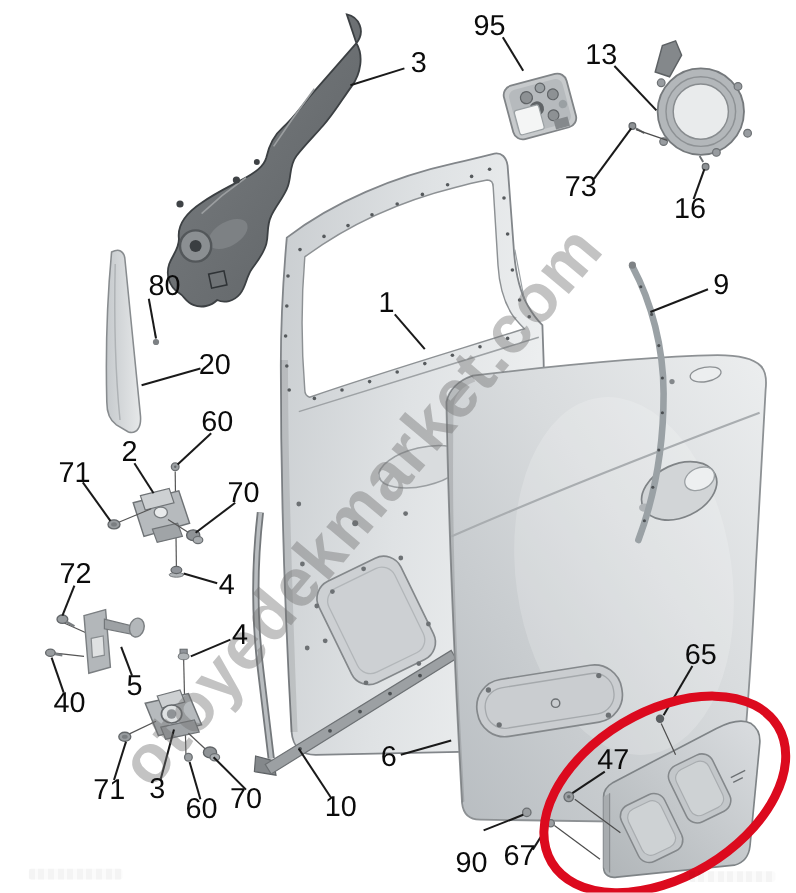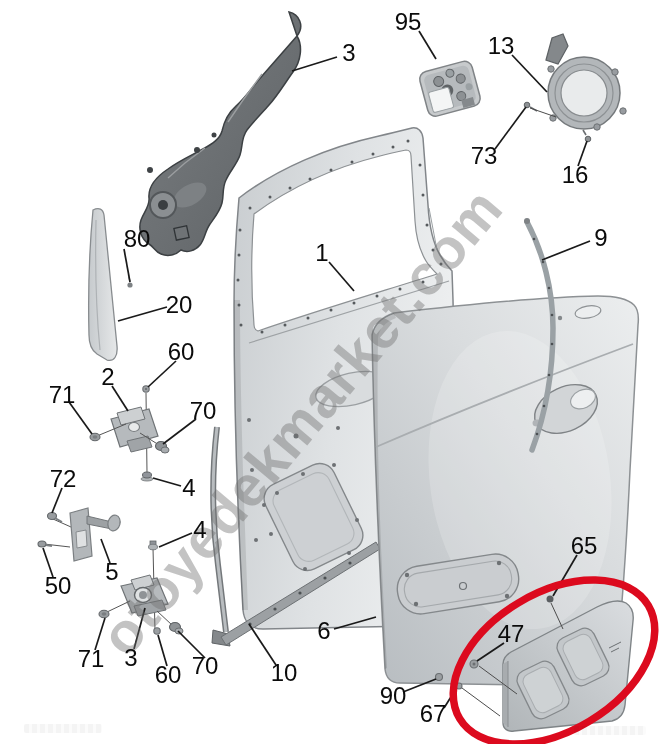--- a/index.html
+++ b/index.html
@@ -378,28 +378,28 @@
 <div class="part-label" style="left:137px;top:239px">80</div>
 <div class="part-label" style="left:179px;top:305px">20</div>
 <div class="part-label" style="left:322px;top:253px">1</div>
 <div class="part-label" style="left:181px;top:352px">60</div>
 <div class="part-label" style="left:108px;top:377px">2</div>
 <div class="part-label" style="left:62px;top:395px">71</div>
 <div class="part-label" style="left:203px;top:411px">70</div>
 <div class="part-label" style="left:189px;top:488px">4</div>
 <div class="part-label" style="left:63px;top:479px">72</div>
 <div class="part-label" style="left:200px;top:530px">4</div>
-<div class="part-label" style="left:58px;top:586px">50</div>
+<div class="part-label" style="left:58px;top:586px">40</div>
 <div class="part-label" style="left:112px;top:572px">5</div>
 <div class="part-label" style="left:91px;top:659px">71</div>
 <div class="part-label" style="left:131px;top:658px">3</div>
 <div class="part-label" style="left:168px;top:675px">60</div>
 <div class="part-label" style="left:205px;top:666px">70</div>
 <div class="part-label" style="left:284px;top:673px">10</div>
 <div class="part-label" style="left:324px;top:631px">6</div>
-<div class="part-label" style="left:393px;top:696px">90</div>
+<div class="part-label" style="left:393px;top:720px">90</div>
 <div class="part-label" style="left:433px;top:714px">67</div>
 <div class="part-label" style="left:511px;top:634px">47</div>
 <div class="part-label" style="left:584px;top:546px">65</div>
 
 <div class="faint-code left"></div>
 <div class="faint-code right"></div>
 </div>
 
 </body></html>

